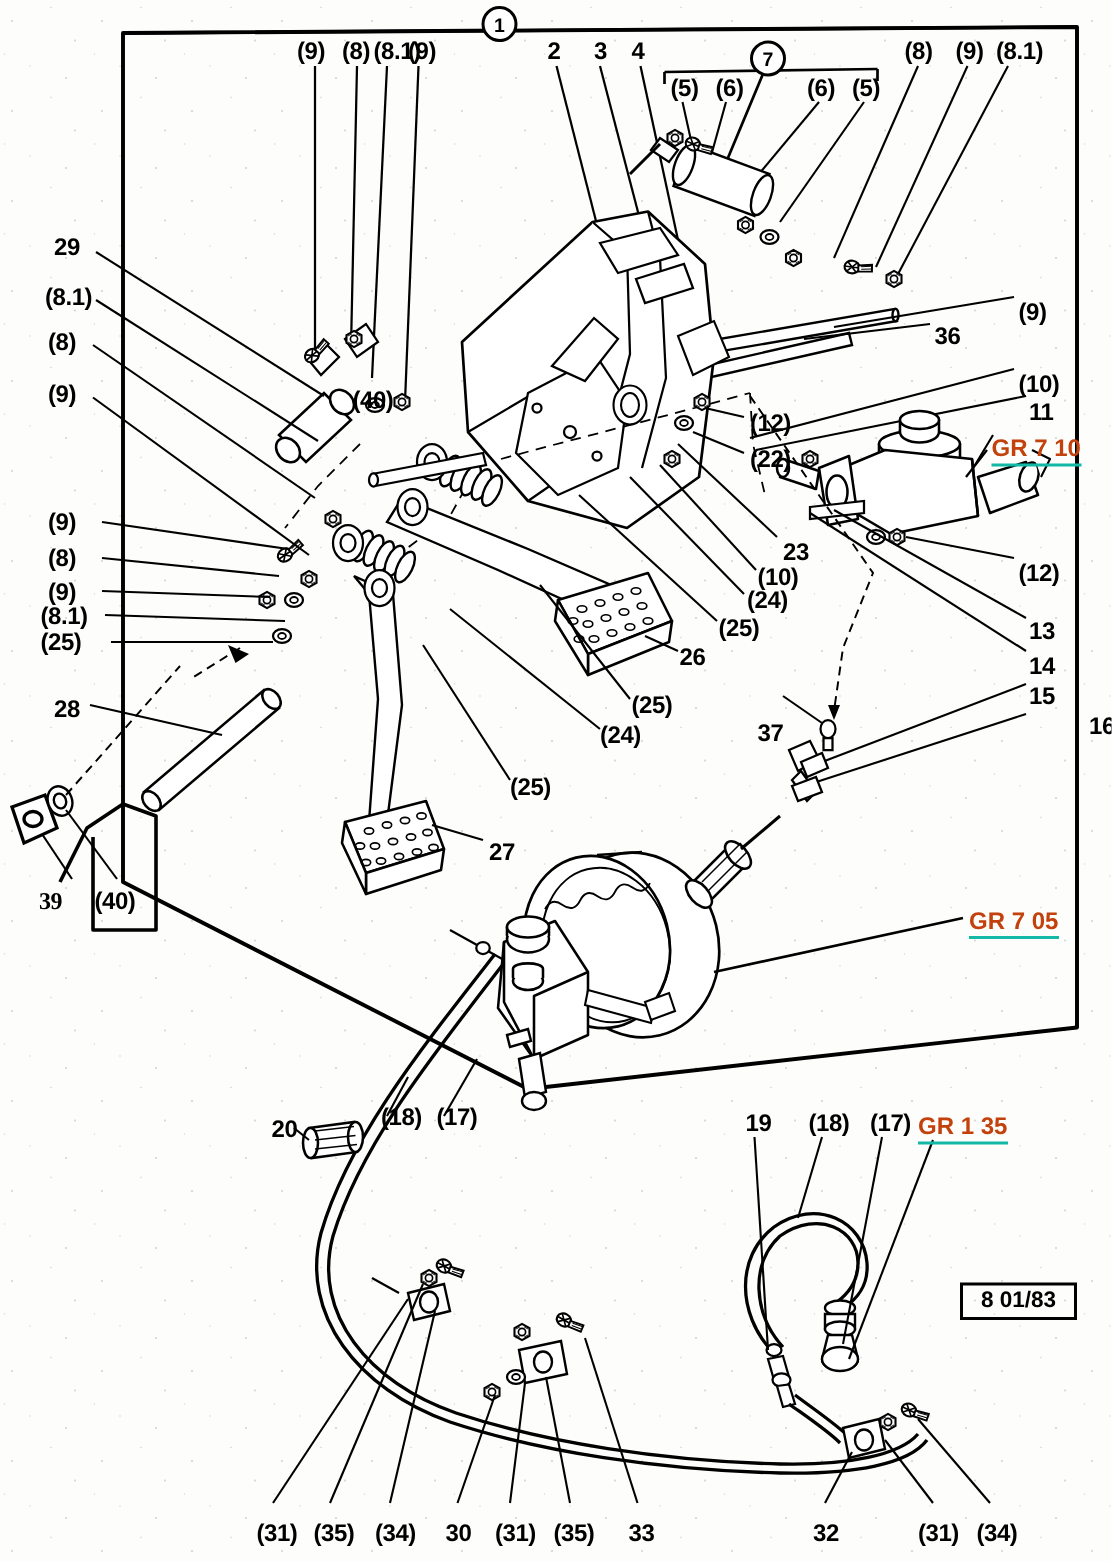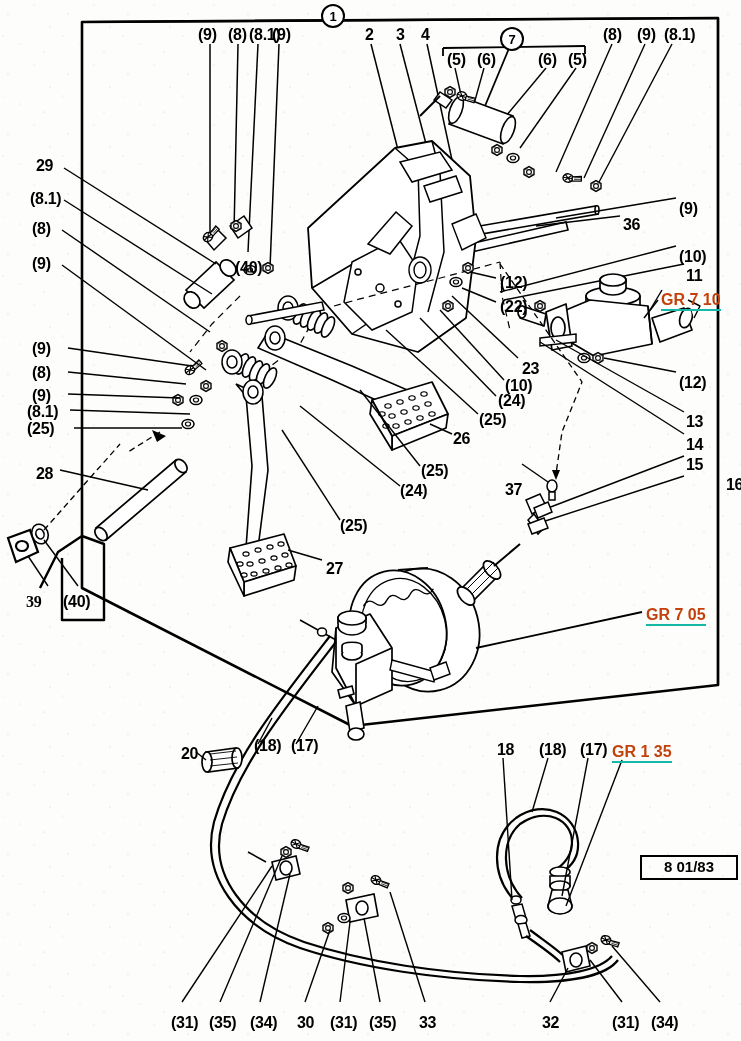--- a/index.html
+++ b/index.html
@@ -6,21 +6,21 @@
   html,body{margin:0;padding:0;background:#fff;}
   body{width:741px;height:1041px;overflow:hidden;
        font-family:"Liberation Sans","DejaVu Sans",sans-serif;}
   #sheet{position:relative;width:741px;height:1041px;background:#fdfdfb;}
   #art{position:absolute;left:0;top:0;width:741px;height:1041px;}
   .lbl{position:absolute;font-size:16px;font-weight:bold;color:#000;
        white-space:nowrap;line-height:1;letter-spacing:-0.3px;}
   .gr{position:absolute;font-size:16px;font-weight:bold;color:#c2410c;
       white-space:nowrap;border-bottom:2px solid #14b8a6;padding-bottom:1px;line-height:1;}
   .datebox{position:absolute;font-size:15px;font-weight:bold;color:#000;
-      border:2px solid #000;padding:2px 22px;line-height:1.1;white-space:nowrap;}
+      border:2px solid #000;padding:2px 12px;line-height:1.1;white-space:nowrap;}
   .circ{position:absolute;width:20px;height:20px;border:2px solid #000;
       border-radius:50%;background:#fff;font-size:13px;font-weight:bold;
       display:flex;align-items:center;justify-content:center;line-height:1;}
 </style>
 </head>
 <body>
 
 <div id="sheet">
 
 <svg id="art" viewBox="0 0 741 1041">
@@ -584,21 +584,21 @@
       <div class="lbl" style="left: 679px; top: 375px;">(12)</div>
       <div class="lbl" style="left: 686px; top: 414px;">13</div>
       <div class="lbl" style="left: 686px; top: 437px;">14</div>
       <div class="lbl" style="left: 686px; top: 457px;">15</div>
       <div class="lbl" style="left: 726px; top: 477px;">16</div>
       <div class="lbl" style="left: 505px; top: 459px; margin-top: 23px;">37</div>
       <div class="lbl" style="left: 326px; top: 561px; text-align: right;">27</div>
       <div class="lbl" style="left: 181px; top: 746px;">20</div>
       <div class="lbl" style="left: 254px; top: 738px;">(18)</div>
       <div class="lbl" style="left: 291px; top: 738px;">(17)</div>
-      <div class="lbl" style="left: 497px; top: 742px;">18</div>
+      <div class="lbl" style="left: 497px; top: 742px;">19</div>
       <div class="lbl" style="left: 539px; top: 742px;">(18)</div>
       <div class="lbl" style="left: 580px; top: 742px;">(17)</div>
       <div class="lbl" style="left: 171px; top: 1015px;">(31)</div>
       <div class="lbl" style="left: 209px; top: 1015px;">(35)</div>
       <div class="lbl" style="left: 250px; top: 1015px;">(34)</div>
       <div class="lbl" style="left: 297px; top: 1015px;">30</div>
       <div class="lbl" style="left: 330px; top: 1015px;">(31)</div>
       <div class="lbl" style="left: 369px; top: 1015px;">(35)</div>
       <div class="lbl" style="left: 419px; top: 1015px;">33</div>
       <div class="lbl" style="left: 542px; top: 1015px; text-align: center;">32</div>

